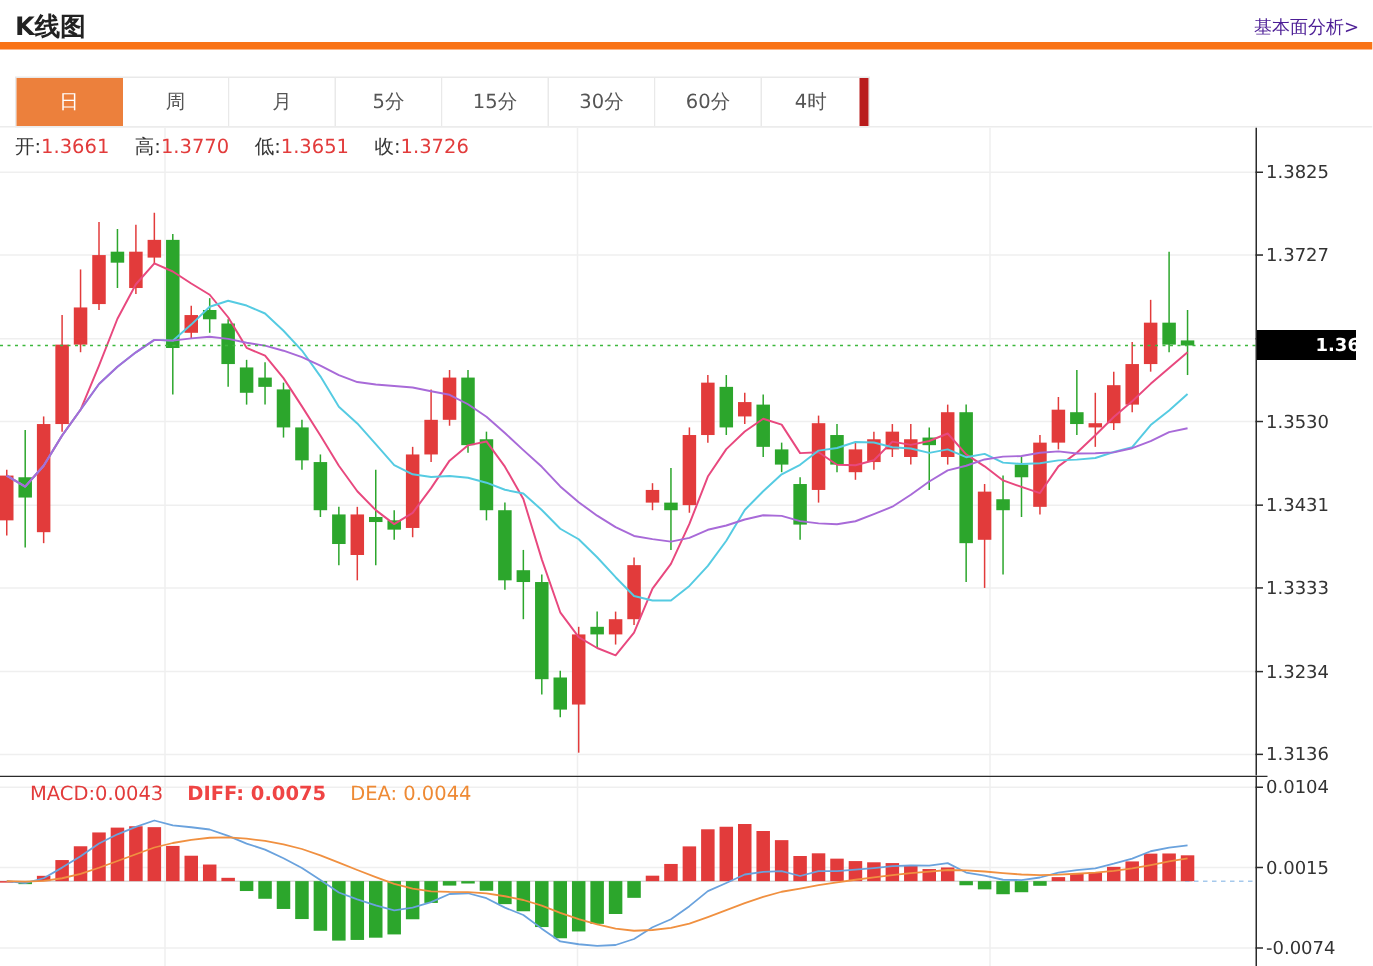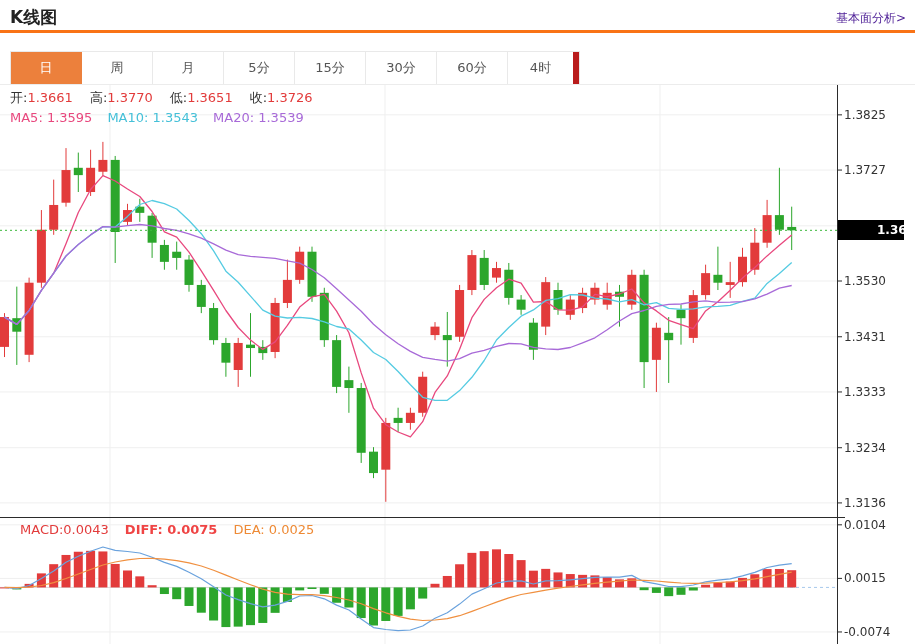--- a/index.html
+++ b/index.html
@@ -1,21 +1,21 @@
 <!DOCTYPE html>
 <html><head>
 <meta charset="utf-8">
 <style>
   * { box-sizing: border-box; margin: 0; padding: 0; }
   html,body { width: 915px; height: 644px; background:#fff; overflow:hidden;
     font-family:"DejaVu Sans","Liberation Sans",sans-serif; }
   .page { position:relative; width:915px; height:644px; background:#fff; }
 
   .header { position:absolute; top:0; left:0; width:915px; height:33px;
-    border-bottom:3px solid #f97316; }
+    border-bottom:5px solid #f97316; }
   .page-title { position:absolute; left:10px; top:6px; font-size:17px; font-weight:bold; color:#222; }
   .fund-link { position:absolute; right:9px; top:10px; font-size:12px; color:#4c1d95; text-decoration:none; cursor:pointer; }
 
   .tabbar { position:absolute; top:51px; left:10px; height:34px; display:flex;
     border:1px solid #e9e9e9; background:#fff; }
   .tab { width:71px; height:100%; display:flex; align-items:center; justify-content:center;
     font-size:13px; color:#555; border-right:1px solid #e9e9e9; cursor:pointer; background:#fff; }
   .tab:last-child { border-right:6px solid #b91c1c; }
   .tab.active { background:#ec803c; color:#fff; border-color:#ec803c; }
   .full-rule { position:absolute; top:84px; left:0; width:915px; border-top:1px solid #ececec; }
@@ -51,21 +51,20 @@
       <div class="tab">5分</div>
       <div class="tab">15分</div>
       <div class="tab">30分</div>
       <div class="tab">60分</div>
       <div class="tab">4时</div>
     </div>
   <div class="full-rule"></div>
 
   <div class="chart-area">
     <div class="ohlc-row" id="ohlcRow"><span class="ohlc-item"><span class="ohlc-label">开:</span><span class="ohlc-value">1.3661</span></span><span class="ohlc-item"><span class="ohlc-label">高:</span><span class="ohlc-value">1.3770</span></span><span class="ohlc-item"><span class="ohlc-label">低:</span><span class="ohlc-value">1.3651</span></span><span class="ohlc-item"><span class="ohlc-label">收:</span><span class="ohlc-value">1.3726</span></span></div>
-    <div class="ma-row" id="maRow"><span class="ma-item" style="color: rgb(232, 72, 126);">MA5: 1.3595</span><span class="ma-item" style="color: rgb(69, 192, 216);">MA10: 1.3543</span><span class="ma-item" style="color: rgb(168, 106, 216);">MA20: 1.3539</span></div>
     <svg class="panel" id="mainChart" width="915" height="432" style="top:0">
         <line x1="0" y1="29.851368970012256" x2="837" y2="29.851368970012256" stroke="#efefef" stroke-width="1"></line>
         <line x1="0" y1="85.04823989569692" x2="837" y2="85.04823989569692" stroke="#efefef" stroke-width="1"></line>
         <line x1="0" y1="140.80834419817424" x2="837" y2="140.80834419817424" stroke="#efefef" stroke-width="1"></line>
         <line x1="0" y1="196.0052151238589" x2="837" y2="196.0052151238589" stroke="#efefef" stroke-width="1"></line>
         <line x1="0" y1="251.7653194263362" x2="837" y2="251.7653194263362" stroke="#efefef" stroke-width="1"></line>
         <line x1="0" y1="306.96219035202085" x2="837" y2="306.96219035202085" stroke="#efefef" stroke-width="1"></line>
         <line x1="0" y1="362.72229465449817" x2="837" y2="362.72229465449817" stroke="#efefef" stroke-width="1"></line>
         <line x1="0" y1="417.9191655801816" x2="837" y2="417.9191655801816" stroke="#efefef" stroke-width="1"></line>
         <line x1="110" y1="0" x2="110" y2="432" stroke="#efefef" stroke-width="1"></line>
@@ -216,21 +215,21 @@
         <text x="844" y="200.0052151238589" font-size="12" fill="#333333">1.3530</text>
         <line x1="837" y1="251.7653194263362" x2="842" y2="251.7653194263362" stroke="#2b2b2b" stroke-width="1"></line>
         <text x="844" y="255.7653194263362" font-size="12" fill="#333333">1.3431</text>
         <line x1="837" y1="306.96219035202085" x2="842" y2="306.96219035202085" stroke="#2b2b2b" stroke-width="1"></line>
         <text x="844" y="310.96219035202085" font-size="12" fill="#333333">1.3333</text>
         <line x1="837" y1="362.72229465449817" x2="842" y2="362.72229465449817" stroke="#2b2b2b" stroke-width="1"></line>
         <text x="844" y="366.72229465449817" font-size="12" fill="#333333">1.3234</text>
         <line x1="837" y1="417.9191655801816" x2="842" y2="417.9191655801816" stroke="#2b2b2b" stroke-width="1"></line>
         <text x="844" y="421.9191655801816" font-size="12" fill="#333333">1.3136</text>
       </svg>
-    <div class="macd-row" id="macdRow"><span class="macd-item" style="color: rgb(226, 59, 59);">MACD:0.0043</span><span class="macd-item" style="color: #ef4444; font-weight: bold;">DIFF: 0.0075</span><span class="macd-item" style="color: rgb(238, 138, 53);">DEA: 0.0025</span></div>
+    <div class="macd-row" id="macdRow"><span class="macd-item" style="color: rgb(226, 59, 59);">MACD:0.0043</span><span class="macd-item" style="color: #ef4444; font-weight: bold;">DIFF: 0.0075</span><span class="macd-item" style="color: rgb(238, 138, 53);">DEA: 0.0044</span></div>
     <svg class="panel" id="macdChart" width="915" height="127" style="top:432px">
         <line x1="0" y1="7.824644549763038" x2="837" y2="7.824644549763038" stroke="#efefef" stroke-width="1"></line>
         <line x1="0" y1="61.39336492890995" x2="837" y2="61.39336492890995" stroke="#efefef" stroke-width="1"></line>
         <line x1="0" y1="114.96208530805686" x2="837" y2="114.96208530805686" stroke="#efefef" stroke-width="1"></line>
         <line x1="110" y1="0" x2="110" y2="127" stroke="#efefef" stroke-width="1"></line>
         <line x1="385" y1="0" x2="385" y2="127" stroke="#efefef" stroke-width="1"></line>
         <line x1="660" y1="0" x2="660" y2="127" stroke="#efefef" stroke-width="1"></line>
         <line x1="0" y1="70.4218009478673" x2="795" y2="70.4218009478673" stroke="#d9d9d9" stroke-width="1"></line>
         <line x1="790" y1="70.4218009478673" x2="837" y2="70.4218009478673" stroke="#a6c9ec" stroke-width="1" stroke-dasharray="3,3"></line>
         <rect x="0" y="70.4218009478673" width="9" height="1" fill="#e23b3b"></rect>

